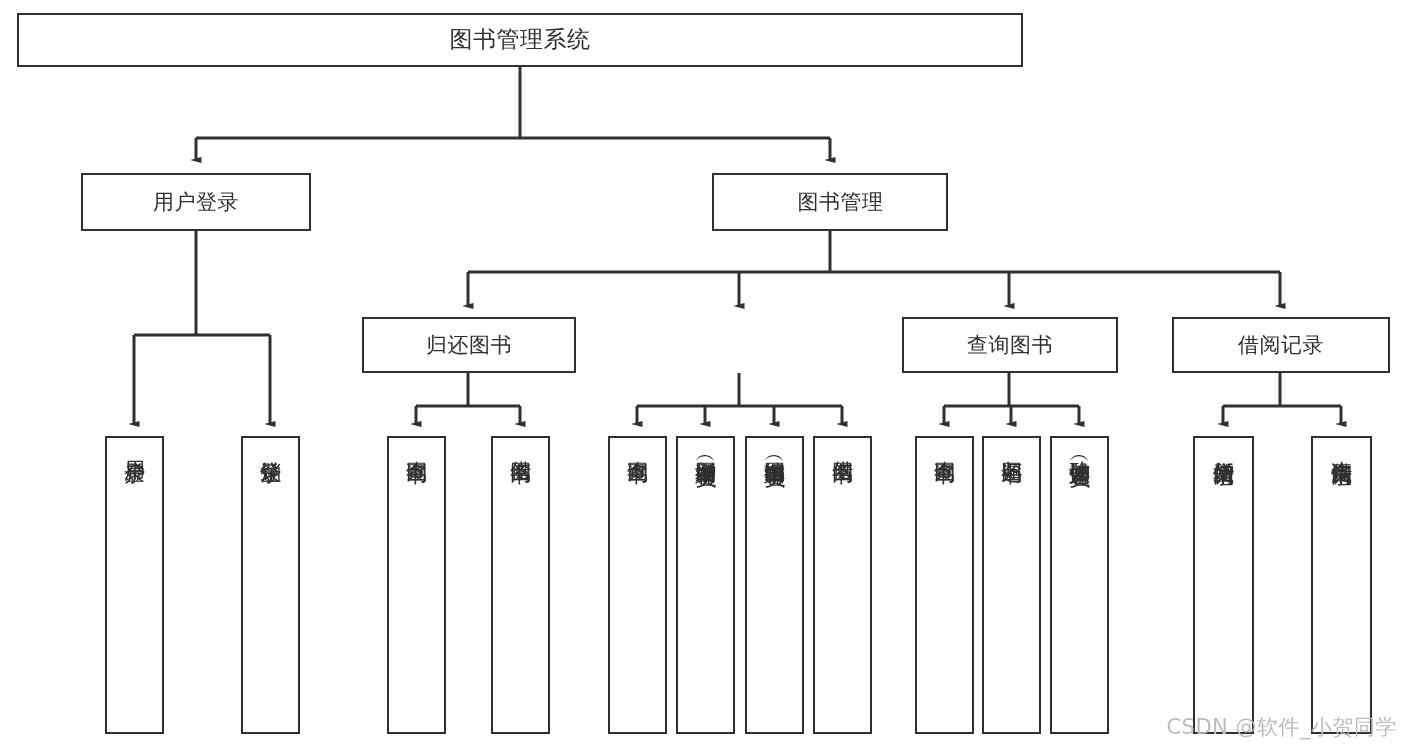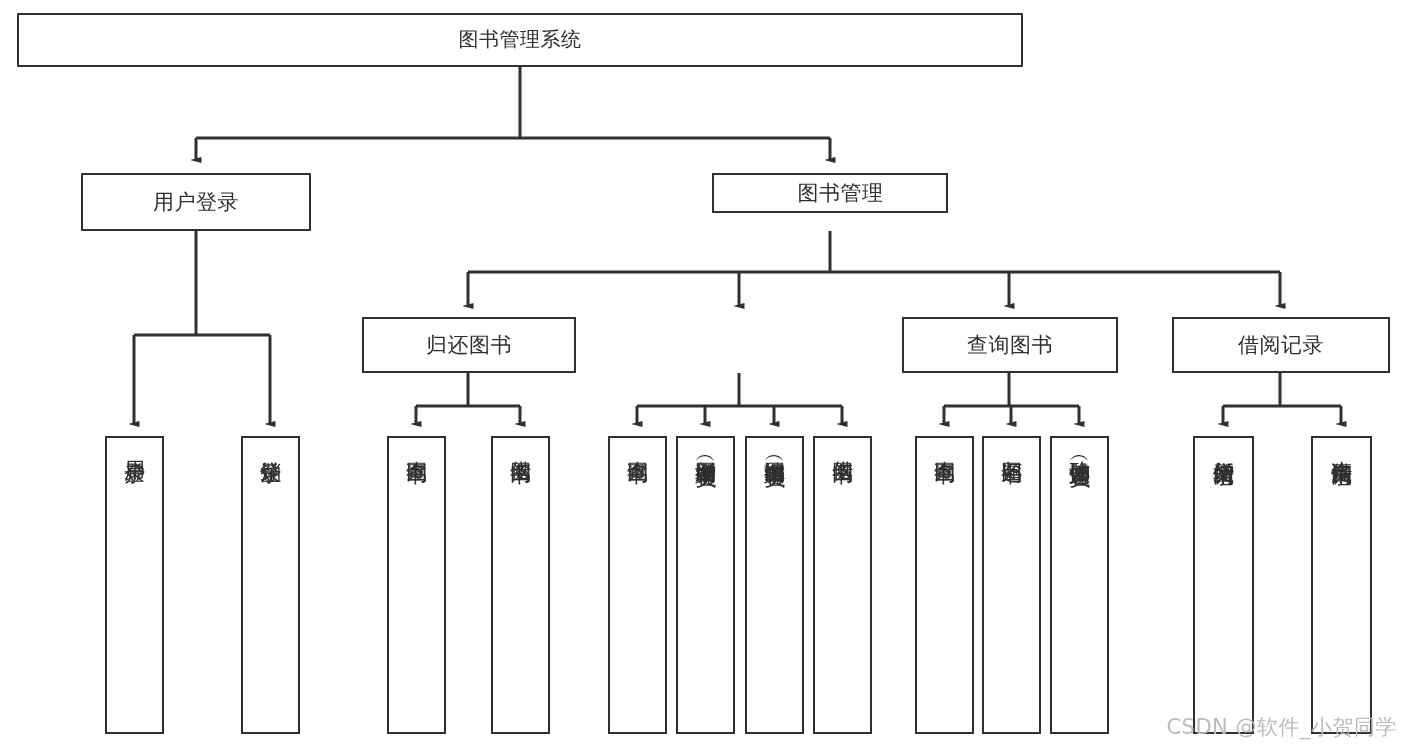--- a/index.html
+++ b/index.html
@@ -56,21 +56,21 @@
   .node.vertical .node-label {
     writing-mode: vertical-rl;
     text-orientation: upright;
     font-size: 21px;
     line-height: 1.16;
     letter-spacing: 1px;
     max-height: 100%;
     text-align: start;
   }
   .node.root .node-label {
-    font-size: 20px;
+    font-size: 23px;
   }
   #watermark {
     position: absolute;
     right: 8px;
     bottom: 6px;
     font-size: 21px;
     color: #b9bcc0;
     white-space: nowrap;
     letter-spacing: 0.5px;
     pointer-events: none;
@@ -131,21 +131,21 @@
     </g>
   </svg>
 
   <div class="node horizontal root" style="left:17px; top:13px; width:1006px; height:54px;">
     <span class="node-label">图书管理系统</span>
   </div>
 
   <div class="node horizontal" style="left:81px; top:173px; width:230px; height:58px;">
     <span class="node-label">用户登录</span>
   </div>
-  <div class="node horizontal" style="left:712px; top:173px; width:236px; height:40px;padding-left:21px;">
+  <div class="node horizontal" style="left:712px; top:173px; width:236px; height:58px;padding-left:21px;">
     <span class="node-label">图书管理</span>
   </div>
 
   <div class="node horizontal" style="left:362px; top:317px; width:214px; height:56px;">
     <span class="node-label">归还图书</span>
   </div>
   <div class="node horizontal" style="left:902px; top:317px; width:216px; height:56px;">
     <span class="node-label">查询图书</span>
   </div>
   <div class="node horizontal" style="left:1172px; top:317px; width:218px; height:56px;">

